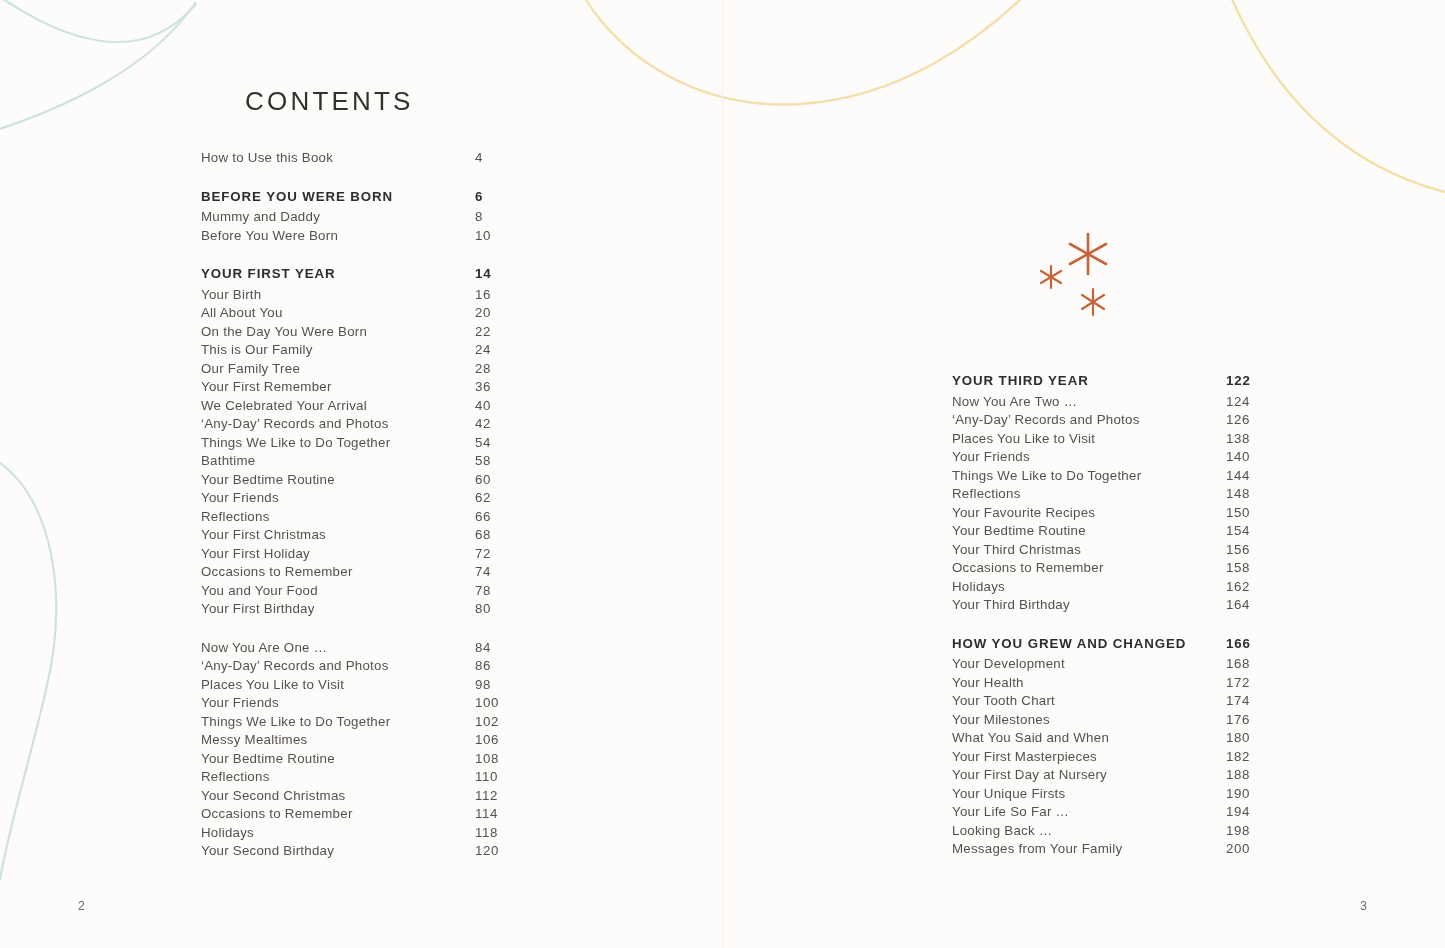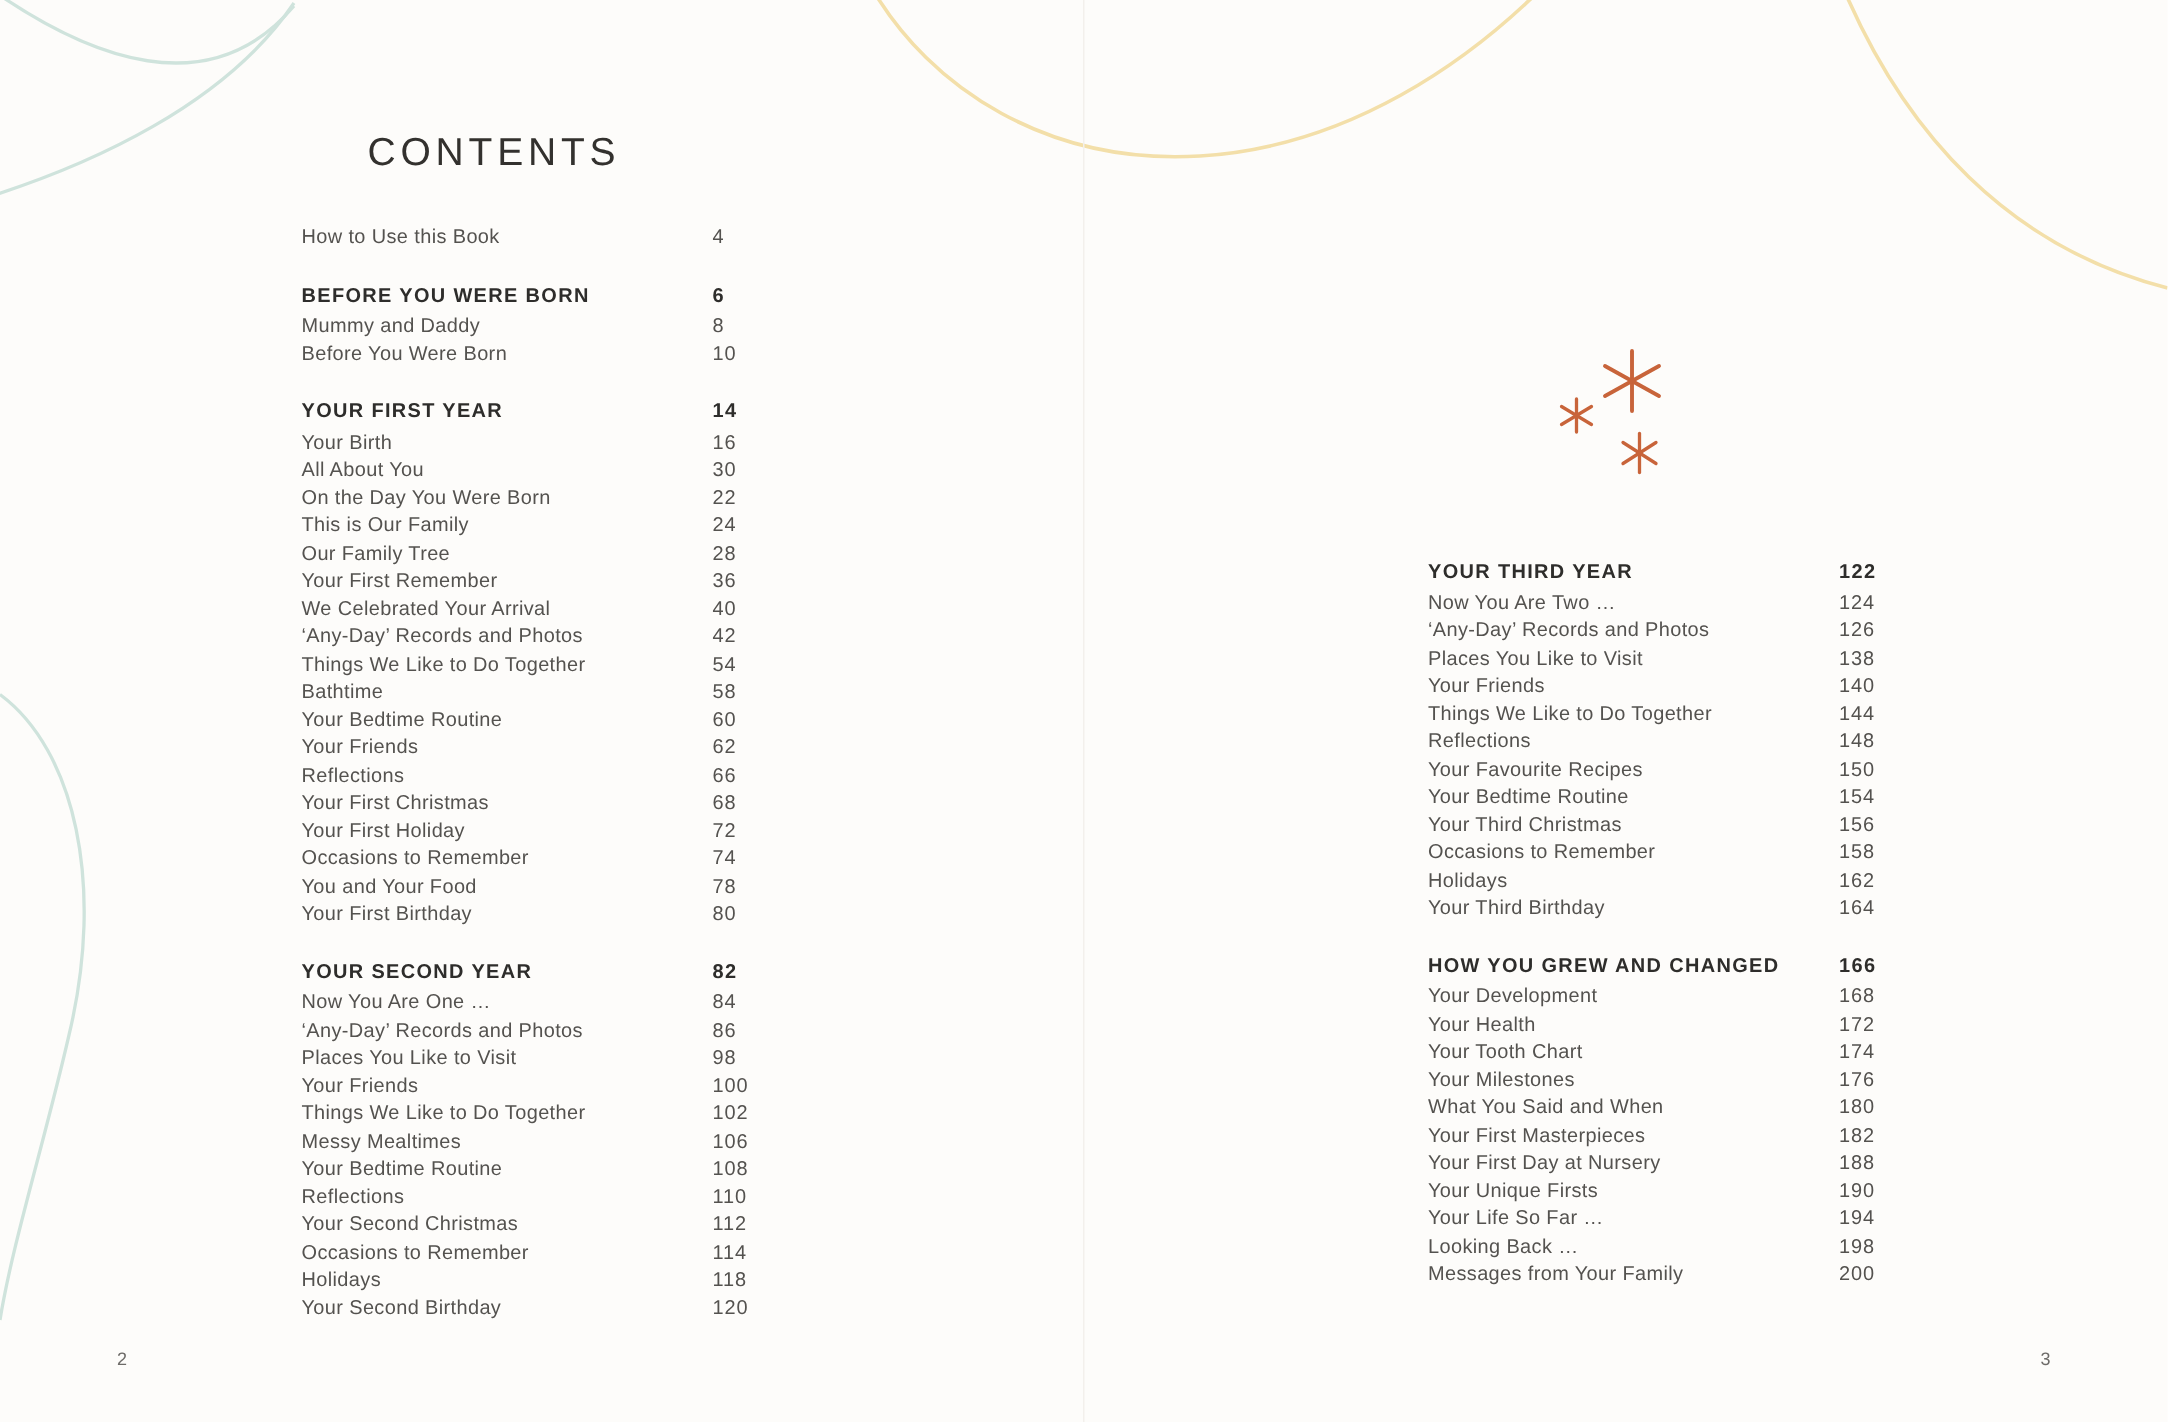--- a/index.html
+++ b/index.html
@@ -165,21 +165,21 @@
           <span class="page-num">14</span>
         </div>
         <div class="toc-row">
           <span class="label">Your Birth</span>
           <span class="spacer"></span>
           <span class="page-num">16</span>
         </div>
         <div class="toc-row">
           <span class="label">All About You</span>
           <span class="spacer"></span>
-          <span class="page-num">30</span>
+          <span class="page-num">20</span>
         </div>
         <div class="toc-row">
           <span class="label">On the Day You Were Born</span>
           <span class="spacer"></span>
           <span class="page-num">22</span>
         </div>
         <div class="toc-row">
           <span class="label">This is Our Family</span>
           <span class="spacer"></span>
           <span class="page-num">24</span>
@@ -249,25 +249,20 @@
           <span class="spacer"></span>
           <span class="page-num">78</span>
         </div>
         <div class="toc-row">
           <span class="label">Your First Birthday</span>
           <span class="spacer"></span>
           <span class="page-num">80</span>
         </div>
       </div>
       <div class="toc-group">
-        <div class="toc-row heading">
-          <span class="label">YOUR SECOND YEAR</span>
-          <span class="spacer"></span>
-          <span class="page-num">82</span>
-        </div>
         <div class="toc-row">
           <span class="label">Now You Are One …</span>
           <span class="spacer"></span>
           <span class="page-num">84</span>
         </div>
         <div class="toc-row">
           <span class="label">‘Any-Day’ Records and Photos</span>
           <span class="spacer"></span>
           <span class="page-num">86</span>
         </div>

